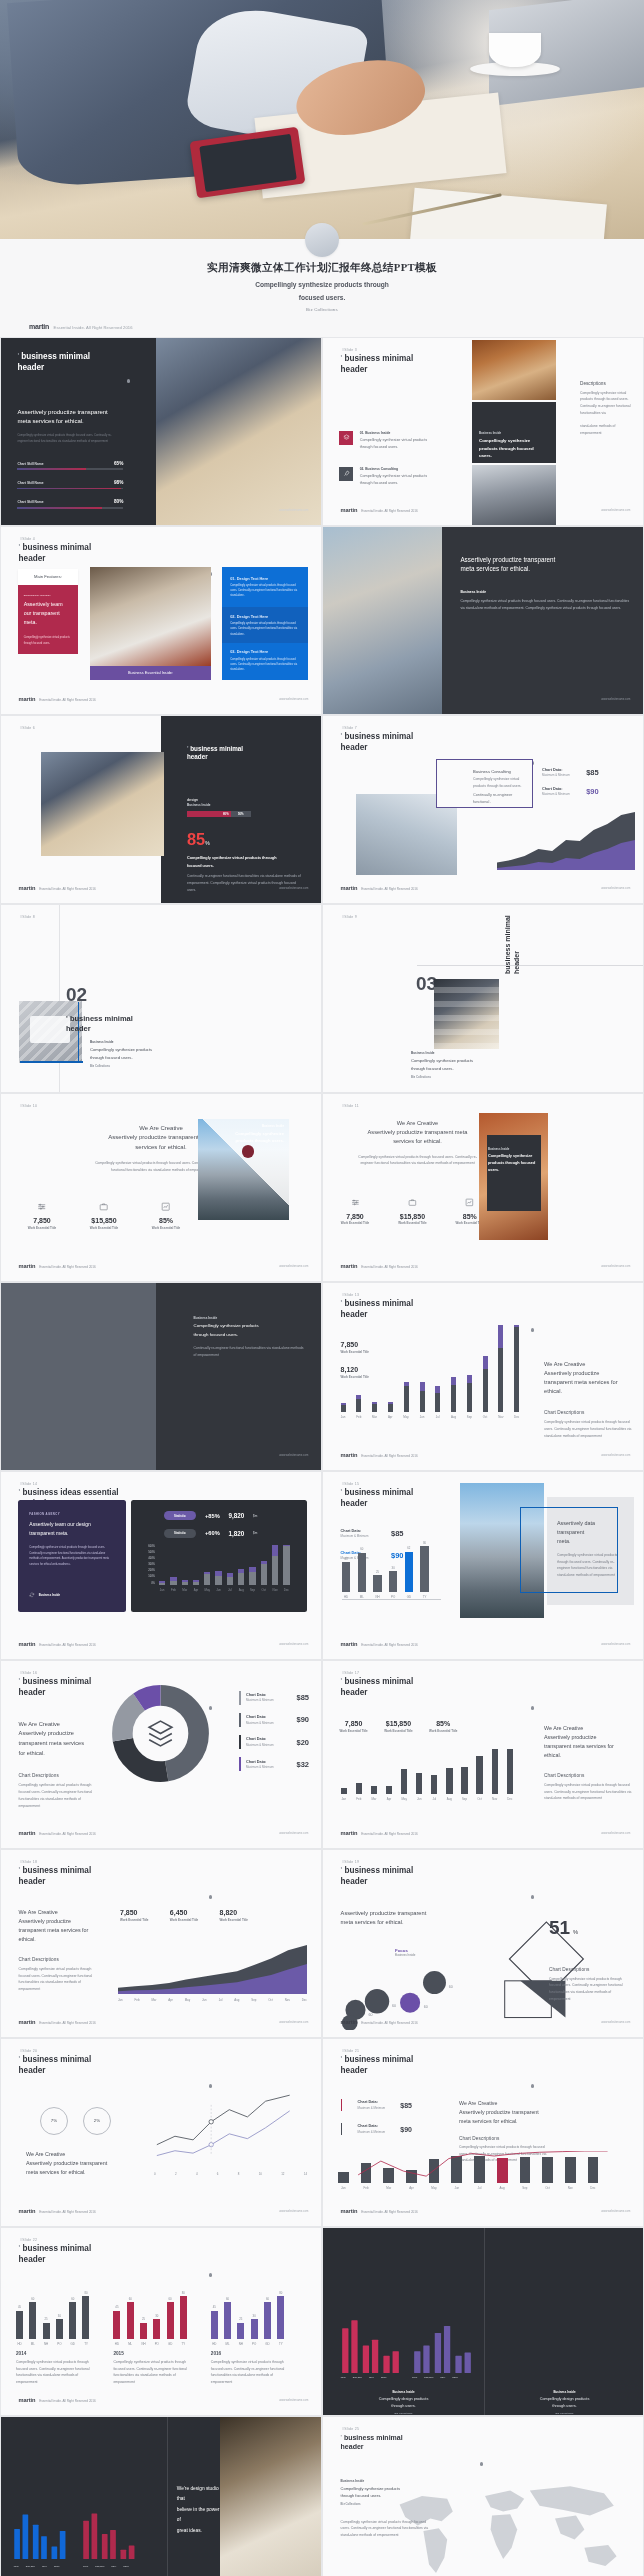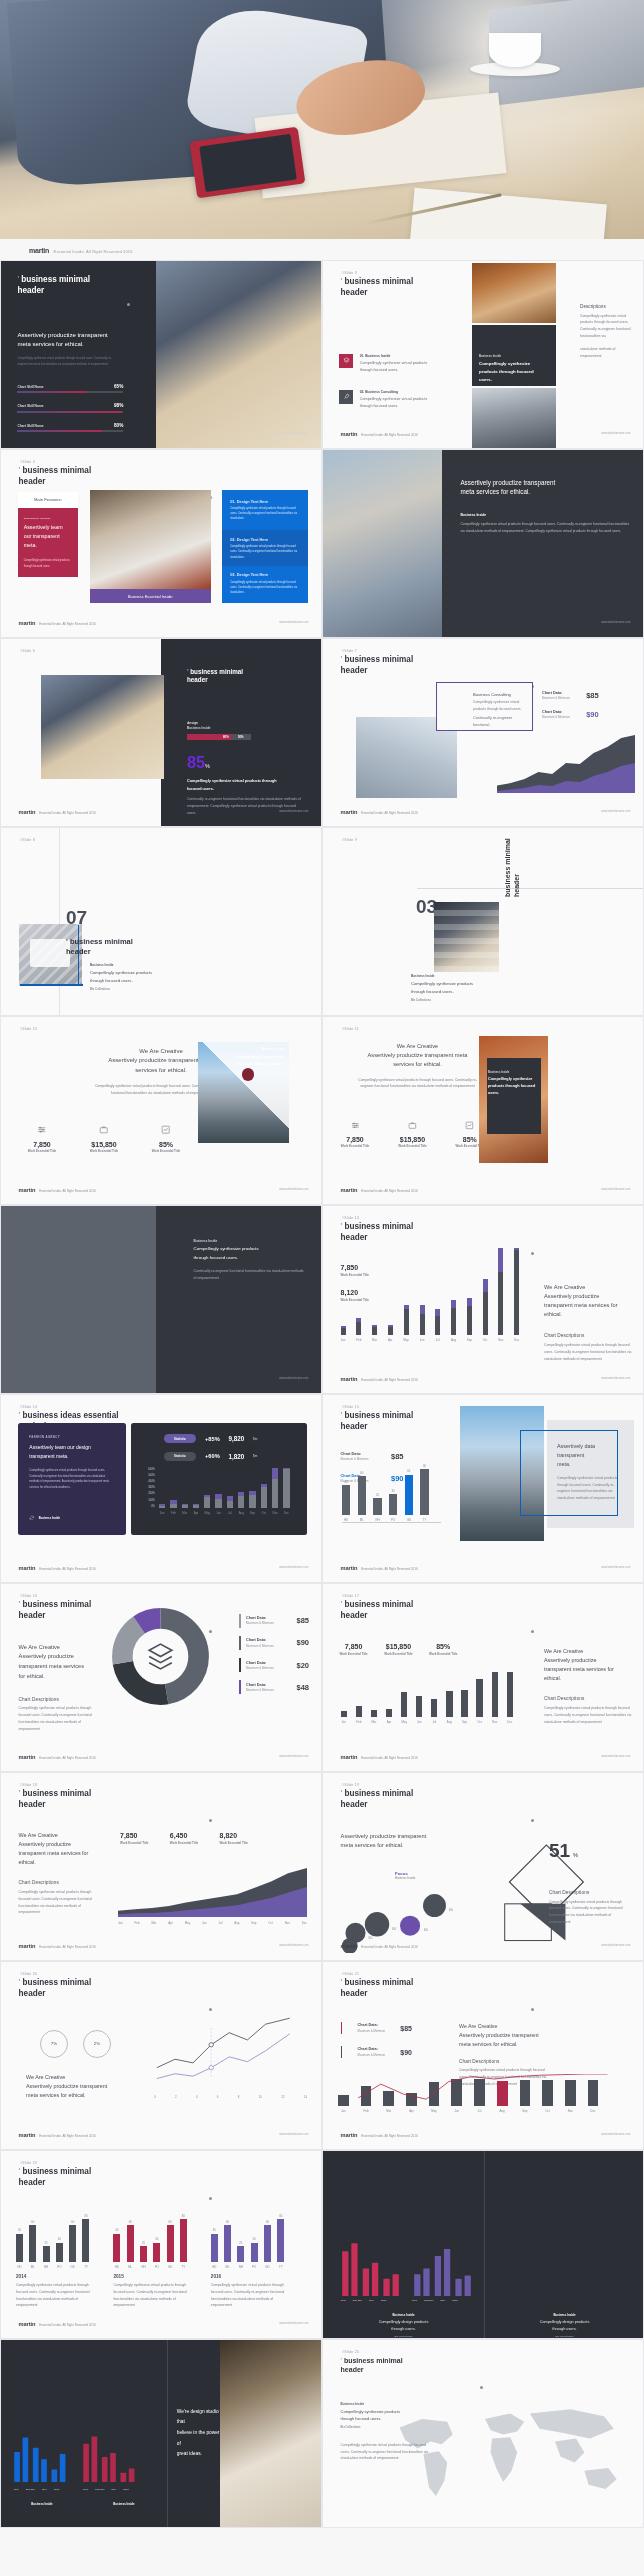--- a/index.html
+++ b/index.html
@@ -141,20 +141,29 @@
       <div class="hero-paper"></div>
       <div class="hero-hand"></div>
       <div class="hero-phone"></div>
       <div class="hero-saucer"></div>
       <div class="hero-cup"></div>
       <div class="hero-notebook"></div>
       <div class="hero-pen"></div>
     </div>
   </div>
 
+  <div class="titlewrap">
+    <div class="cloud-circle"></div>
+    <div class="main-title">实用清爽微立体工作计划汇报年终总结PPT模板</div>
+    <div class="sub-title">
+      <div>Compellingly  synthesize products through</div>
+      <div>focused users.</div>
+    </div>
+    <div class="biz-col">Biz Collections</div>
+  </div>
 
   <div class="byline">
     <span class="brand">martin</span>
     <span class="cp">Essential Inside. All Right Reserved 2016</span>
   </div>
 
   <div class="grid">
 
     <div class="slide" style="padding:0;">
       <div style="position:absolute;left:0;top:0;width:155px;height:187px;background:#2b2e34;"></div>
@@ -333,21 +342,21 @@
           <div style="font-size:3.8px;color:#fff;">design</div>
           <div style="font-size:3.1px;font-weight:700;color:#cfd3d8;margin-top:1.3px;">Business Inside</div>
           <div style="display:flex;height:6.3px;margin-top:3.8px;width:64px;">
             <div style="flex:0 0 68%;background:#b02a4d;display:flex;align-items:center;justify-content:flex-end;padding-right:1.9px;">
               <span style="font-size:2.8px;font-weight:700;color:#fff;">80%</span>
               </div>
             <div style="flex:1;background:#4d525b;display:flex;align-items:center;justify-content:center;">
               <span style="font-size:2.8px;font-weight:700;color:#fff;">50%</span>
               </div>
           </div>
-          <div style="margin-top:12.6px;"><span class="bignum" style="font-size:16.4px;color:#6d28d9;">85</span><span style="font-size:5px;color:#fff;">%</span></div>
+          <div style="margin-top:12.6px;"><span class="bignum" style="font-size:16.4px;color:#ef4444;">85</span><span style="font-size:5px;color:#fff;">%</span></div>
           <div style="font-size:3.8px;font-weight:700;color:#fff;line-height:2;margin-top:6.3px;">
             <span>Compellingly synthesize virtual products through</span><br>
             <span>focused users.</span></div>
           <div class="body-text" style="margin-top:3.1px;color:#a8adb6;">Continually re-engineer functional functionalities via stand-alone methods of empowerment. Compellingly synthesize virtual products through focused users.</div>
         </div>
       </div>
       <div class="footer-brand">
         <span class="b">martin</span>
         <span class="c">Essential Inside. All Right Reserved 2016</span>
         </div>
@@ -400,21 +409,21 @@
 
     <div class="slide">
       <div class="sl-num">#Slide 8</div>
       <div style="position:absolute;left:58px;top:0;width:0.6px;height:187px;background:#e2e3e6;"></div>
       <div class="ph ph-gray" style="left:17.6px;top:96px;width:63px;height:62px;">
         <div style="position:absolute;left:18%;top:25%;width:64%;height:44%;background:#f2f3f5;border-radius:1.9px;"></div>
         <div style="position:absolute;inset:0;background:repeating-linear-gradient(135deg,rgba(255,255,255,.32) 0 3.1px,transparent 3.1px 8.2px);"></div>
       </div>
       <div style="position:absolute;left:77px;top:97px;width:5px;height:60px;border-left:1.6px solid #0d5fb5;"></div>
       <div style="position:absolute;left:19px;top:156px;width:63px;height:1.9px;background:#0d5fb5;"></div>
-      <div class="bignum" style="position:absolute;left:65px;top:79px;font-size:19px;color:#4a4e57;">07</div>
+      <div class="bignum" style="position:absolute;left:65px;top:79px;font-size:19px;color:#4a4e57;">02</div>
       <div style="position:absolute;left:65px;top:109px;width:107px;">
         <div class="h" style="font-size:7.5px;font-weight:700;color:#32353c;line-height:1.35;">
           <span class="q">'</span>
           <span>business minimal</span><br>
           <span>header</span></div>
       </div>
       <div style="position:absolute;left:89px;top:135px;width:107px;">
         <div style="font-size:3.1px;font-weight:700;color:#5c616a;">Business Inside</div>
         <div style="font-size:4.2px;color:#4a4f58;line-height:1.95;margin-top:1.9px;">
           <span>Compellingly synthesize products</span><br>
@@ -933,21 +942,21 @@
           <div class="legend-t2">Maximum &amp; Minimum</div>
             </div>
           <div class="legend-v">$20</div>
           </div>
         <div class="legend-row">
             <div class="legend-bar" style="background:#6b4fa8;"></div>
           <div>
               <div class="legend-t1">Chart Data:</div>
           <div class="legend-t2">Maximum &amp; Minimum</div>
             </div>
-          <div class="legend-v">$48</div>
+          <div class="legend-v">$32</div>
           </div>
       </div>
       <div class="footer-brand">
         <span class="b">martin</span>
         <span class="c">Essential Inside. All Right Reserved 2016</span>
         </div>
       <div class="footer-url">www.websitename.com</div>
     </div>
 
     <div class="slide">

